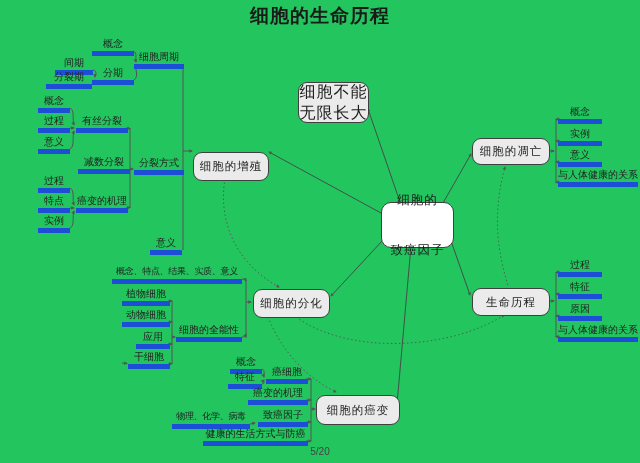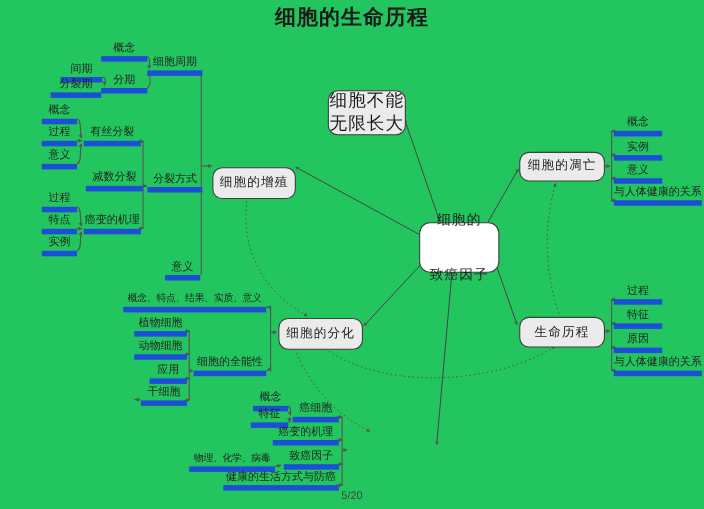--- a/index.html
+++ b/index.html
@@ -125,20 +125,23 @@
   </div>
 
   <div class="box" style="left:472px;top:288px;width:76px;height:26px;">
     <span>生命历程</span>
   </div>
 
   <div class="box" style="left:253px;top:289px;width:75px;height:27px;">
     <span>细胞的分化</span>
   </div>
 
+  <div class="box" style="left:316px;top:395px;width:82px;height:28px;">
+    <span>细胞的癌变</span>
+  </div>
 
   <div class="lbl" style="left:92px;top:38px;width:42px;">概念</div>
   <div class="lbl" style="left:55px;top:57px;width:38px;">间期</div>
   <div class="lbl" style="left:46px;top:71px;width:46px;">分裂期</div>
   <div class="lbl" style="left:92px;top:67px;width:42px;">分期</div>
   <div class="lbl" style="left:134px;top:51px;width:50px;">细胞周期</div>
   <div class="lbl" style="left:134px;top:157px;width:50px;">分裂方式</div>
   <div class="lbl" style="left:150px;top:237px;width:32px;">意义</div>
 
   <div class="lbl" style="left:38px;top:95px;width:32px;">概念</div>

